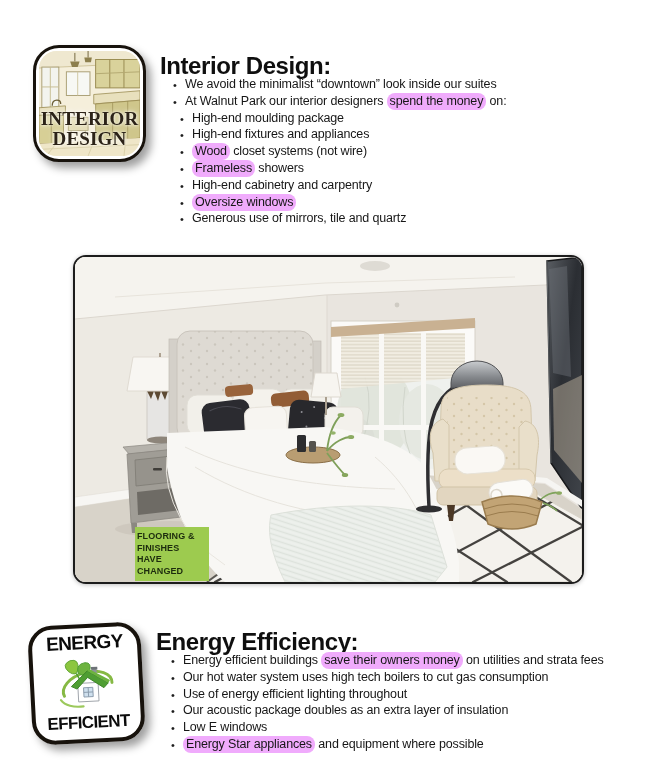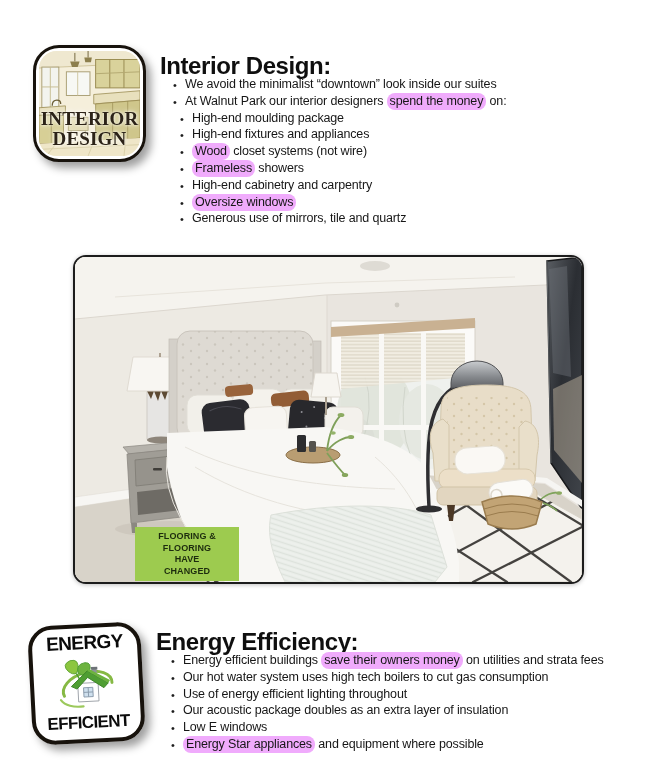--- a/index.html
+++ b/index.html
@@ -36,22 +36,22 @@
   .energy-word{font-weight:700;color:#0b0b0b;letter-spacing:-0.6px;line-height:18px;text-align:center}
   .energy-word.top{font-size:19px}
   .energy-word.bot{font-size:17px}
 
   
   .photo{left:73px;top:255px;width:507px;height:325px;border:2px solid #1c1c1c;
          border-radius:13px;overflow:hidden;background:#e9e5df;
          box-shadow:0 1px 4px rgba(0,0,0,.25)}
   .photo svg{display:block}
   .flag{position:absolute;left:60px;top:270px;width:70px;background:#9dcb4f;
-        color:#1d2c0e;font-weight:700;font-size:9px;line-height:11.5px;text-align:center;
-        padding:4px 17px;letter-spacing:.1px}
+        color:#1d2c0e;font-weight:700;font-size:9px;line-height:11.5px;text-align:left;
+        padding:4px 2px;letter-spacing:.1px}
 
   
   #interior-head{left:152px;top:44px}
   #interior-list{left:185px;top:76px}
   #energy-head{left:148px;top:620px}
   #energy-list{left:183px;top:652px}
 </style>
 </head>
 <body>
 
@@ -312,21 +312,21 @@
       <circle cx="421" cy="236" r="5.5" fill="none" stroke="#dcd7cc" stroke-width="1.5" transform="rotate(-8 436 234)"></circle>
       <path d="M407,245 q30,-12 60,0 l-6,22 q-24,10 -48,0 Z" fill="#c2a475" stroke="#9a7c4e" stroke-width="1.5"></path>
       <path d="M409,252 q28,-10 56,0 M411,259 q26,-9 52,0" stroke="#9a7c4e" fill="none"></path>
       <path d="M466,242 q10,-8 18,-6 M468,246 q8,2 14,8" stroke="#7ea35b" stroke-width="1.6" fill="none"></path>
       <ellipse cx="484" cy="236" rx="3" ry="1.8" fill="#8cab62"></ellipse>
     </g>
   </svg>
 
   <div class="flag">
     <div>FLOORING &amp;</div>
-    <div>FLOORING</div>
+    <div>FINISHES</div>
     <div>HAVE CHANGED</div>
   </div>
 </figure>
 
 <div class="badge badge-energy">
   <div class="badge-core">
     <div class="badge-face energy-face">
       <div class="energy-word top">ENERGY</div>
       <svg viewBox="0 0 70 54" width="66" height="50">
         <path d="M10,40 A27,16 -14 1 1 62,28" fill="none" stroke="#86b944" stroke-width="3.2" stroke-linecap="round"></path>

